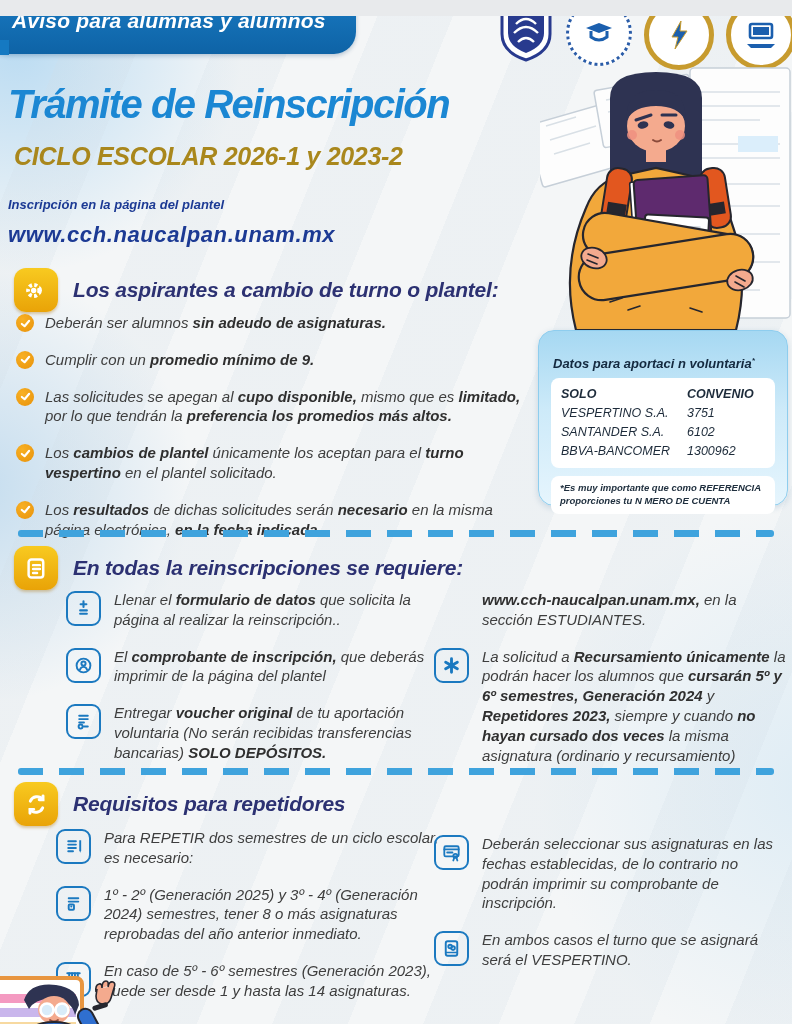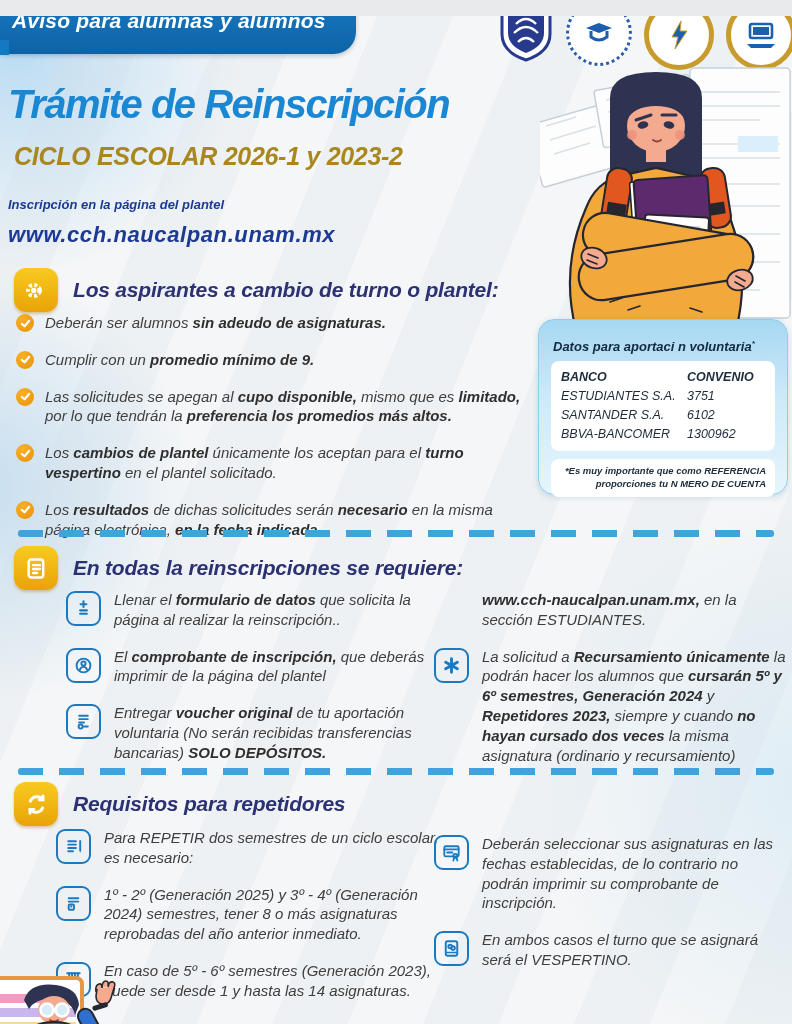--- a/index.html
+++ b/index.html
@@ -60,30 +60,30 @@
   .item-icon{width:31px;height:31px;flex:none;border:2.4px solid #1b79c0;border-radius:9px;color:#1b79c0;
     display:flex;align-items:center;justify-content:center;margin-top:1px;}
   .item-icon svg{width:23px;height:23px;}
   .item-icon.hidden-icon{visibility:hidden;}
 
   
   .dash-sep{position:absolute;left:18px;width:756px;height:7px;
     background:repeating-linear-gradient(90deg,#3fa3dd 0 25px,transparent 25px 41px);border-radius:3px;}
 
   
-  .don-box{position:absolute;left:538px;top:303px;width:250px;height:176px;border-radius:16px;
+  .don-box{position:absolute;left:538px;top:314px;width:250px;height:176px;border-radius:16px;
     background:linear-gradient(180deg,#a6d8f2 0%,#cdeaf9 45%,#e6f5fd 100%);
-    border:1.5px solid #8ecdee;box-shadow:0 2px 6px rgba(30,90,140,.18);box-sizing:border-box;padding:18px 12px;}
+    border:1.5px solid #8ecdee;box-shadow:0 2px 6px rgba(30,90,140,.18);box-sizing:border-box;padding:24px 12px;}
   .don-title{font-size:13px;font-weight:bold;color:#13293f;margin:1px 0 7px 2px;}
   .don-title sup{font-size:8px;}
   .don-table{background:#fff;border-radius:8px;padding:7px 10px 8px;}
   .bank-head,.bank-row{display:grid;grid-template-columns:1fr 78px;font-size:12.5px;color:#1d2b3a;line-height:1.5;}
   .bank-head span{font-weight:bold;}
   .don-note{background:#fff;border-radius:8px;margin-top:8px;padding:6px 9px;
-    font-size:9.5px;font-weight:bold;color:#20303f;line-height:1.35;text-align:right;}
+    font-size:9.5px;font-weight:bold;color:#20303f;line-height:1.35;}
 
   .footer-text{position:absolute;left:86px;top:1006px;font-size:23px;font-weight:bold;color:#23306b;white-space:nowrap;}
   .footer-guy{position:absolute;left:-4px;top:948px;width:215px;height:80px;}
 </style>
 </head>
 <body>
 
 <div id="page">
 
   <div class="banner">
@@ -232,27 +232,27 @@
           </svg>
         </span>
         <p class="rt"><span>Los </span><span class="b">resultados</span><span> de dichas solicitudes serán </span><span class="b">necesario</span><span> en la misma página electrónica, </span><span class="b">en la fecha indicada.</span></p>
       </div>
     </div>
 
   <div class="don-box">
     <div class="don-title"><span>Datos para aportaci n voluntaria</span><sup>*</sup></div>
     <div class="don-table">
       <div class="bank-head">
-        <span>BANCO</span>
+        <span>SOLO</span>
         <span>CONVENIO</span>
       </div>
       <div>
 
           <div class="bank-row">
-            <span>ESTUDIANTES S.A.</span>
+            <span>VESPERTINO S.A.</span>
             <span>3751</span>
           </div>
 
           <div class="bank-row">
             <span>SANTANDER S.A.</span>
             <span>6102</span>
           </div>
 
           <div class="bank-row">
             <span>BBVA-BANCOMER</span>

